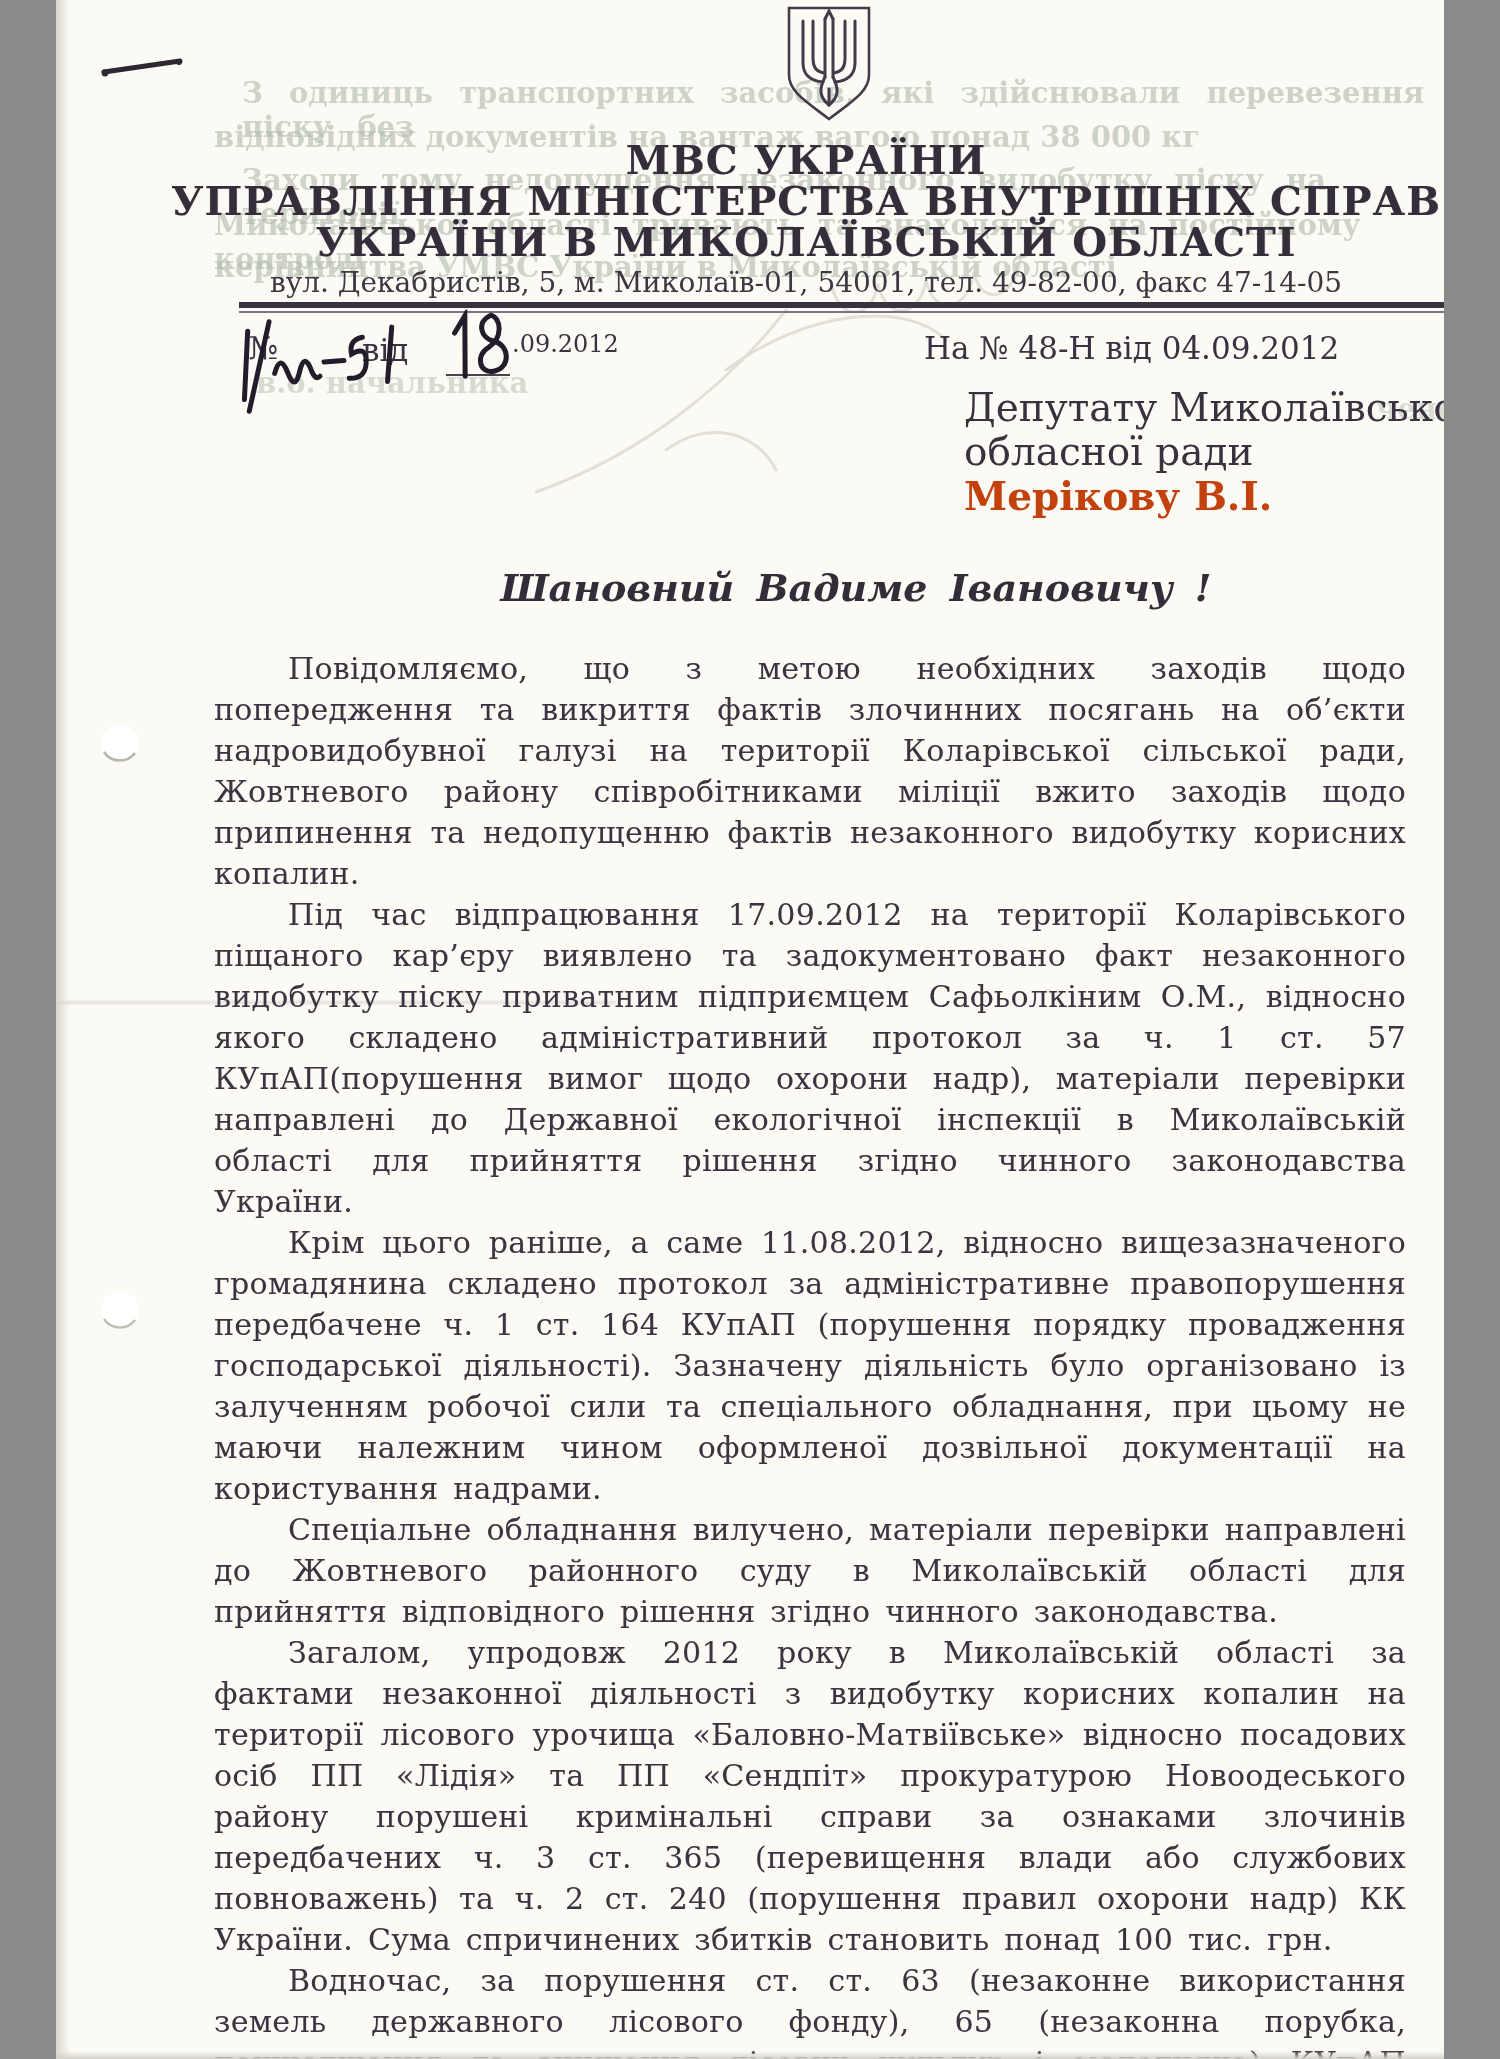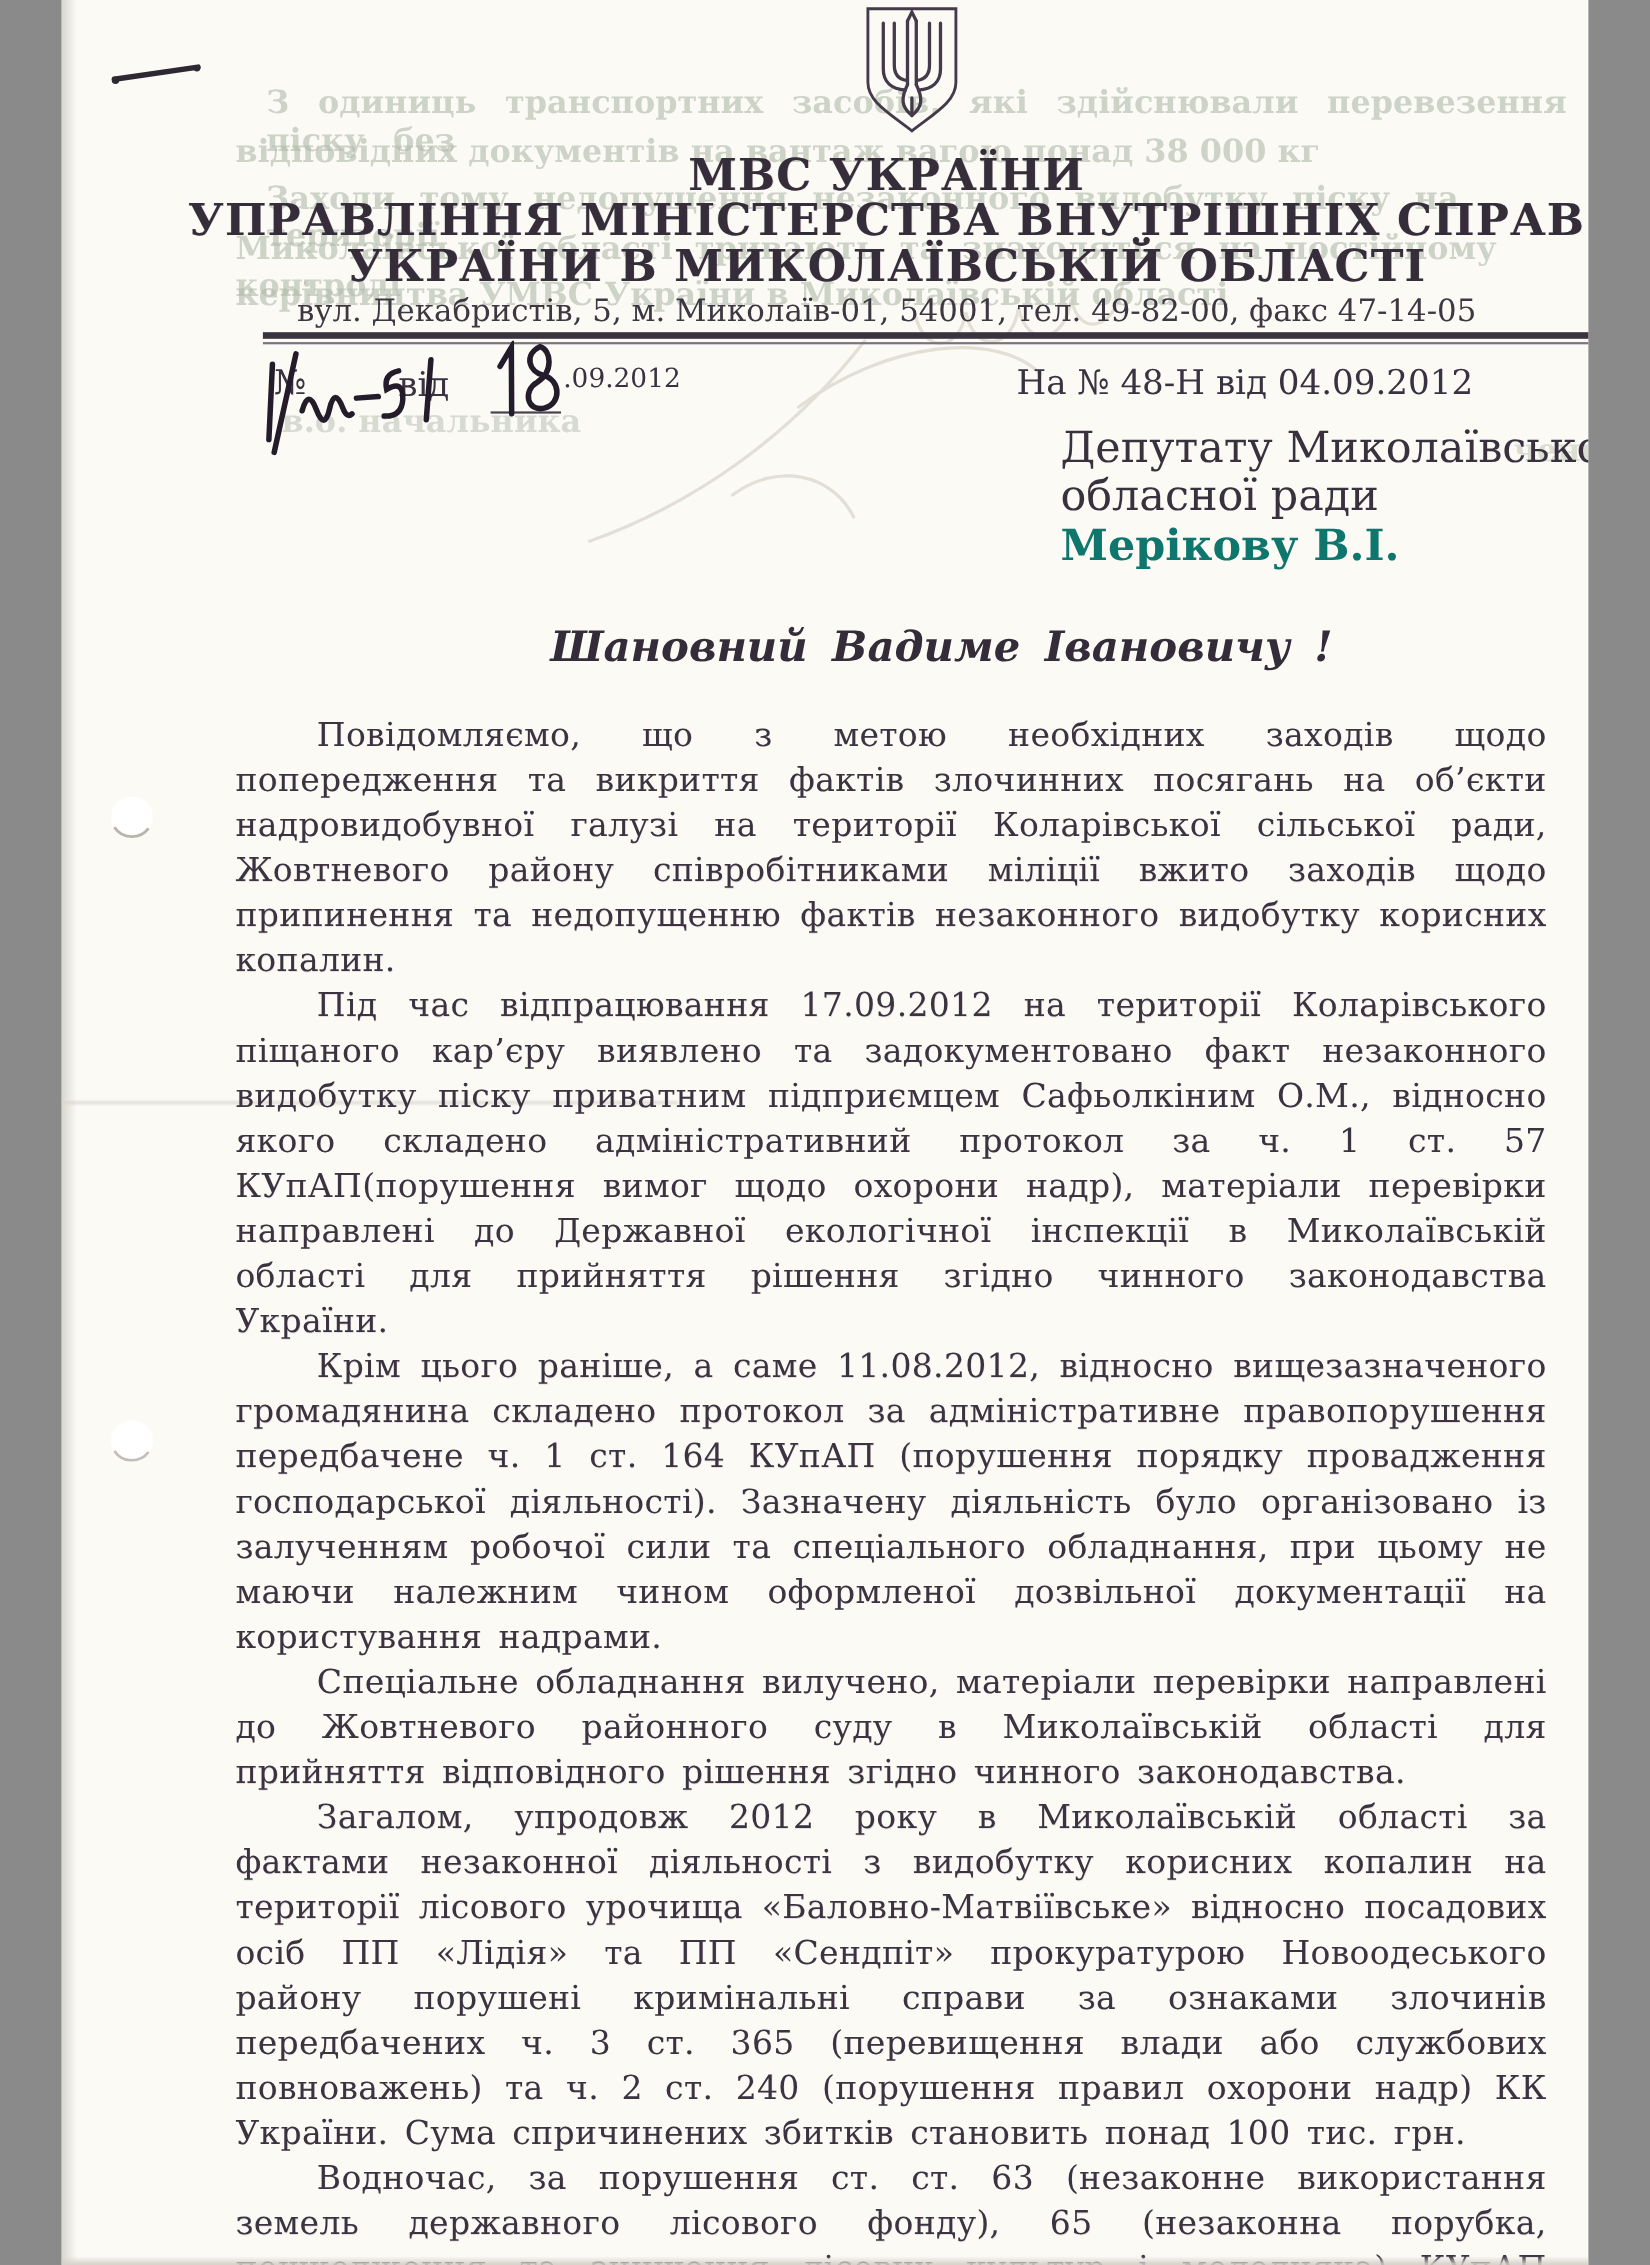--- a/index.html
+++ b/index.html
@@ -26,21 +26,21 @@
   .org{position:absolute;left:0;width:1500px;text-align:center;font-weight:bold;
     font-size:40px;letter-spacing:1px;color:#352d3a;z-index:2;
     text-shadow:.6px 0 0 rgba(150,60,130,.18), -.5px 0 0 rgba(70,110,90,.12);}
   .address{position:absolute;left:0;width:1500px;text-align:center;
     font-size:28px;color:#3e3742;z-index:2;}
   .rule-thick{position:absolute;left:183px;width:1219px;height:6px;background:#39333f;z-index:2;}
   .rule-thin{position:absolute;left:183px;width:1219px;height:2px;background:#7a7480;z-index:2;}
 
   .ref{position:absolute;font-size:31px;color:#3a3240;z-index:2;white-space:nowrap;}
   .recipient-line{position:absolute;left:908px;font-size:39px;color:#39313e;z-index:2;white-space:nowrap;}
-  .recipient-name{font-weight:bold;color:#0f766e;}
+  .recipient-name{font-weight:bold;color:#c2410c;}
 
   .salutation{position:absolute;left:100px;top:565px;width:1400px;text-align:center;
     font-size:38px;font-weight:bold;font-style:italic;word-spacing:9px;
     color:#342c39;z-index:2;}
 
   .body-text{position:absolute;left:158px;top:648px;width:1192px;z-index:2;
     font-size:30px;line-height:41px;letter-spacing:.3px;word-spacing:5px;
     text-align:justify;color:#3b3340;
     text-shadow:.4px .4px .2px rgba(120,50,100,.14);}
   .body-text p{margin:0;text-indent:74px;}

